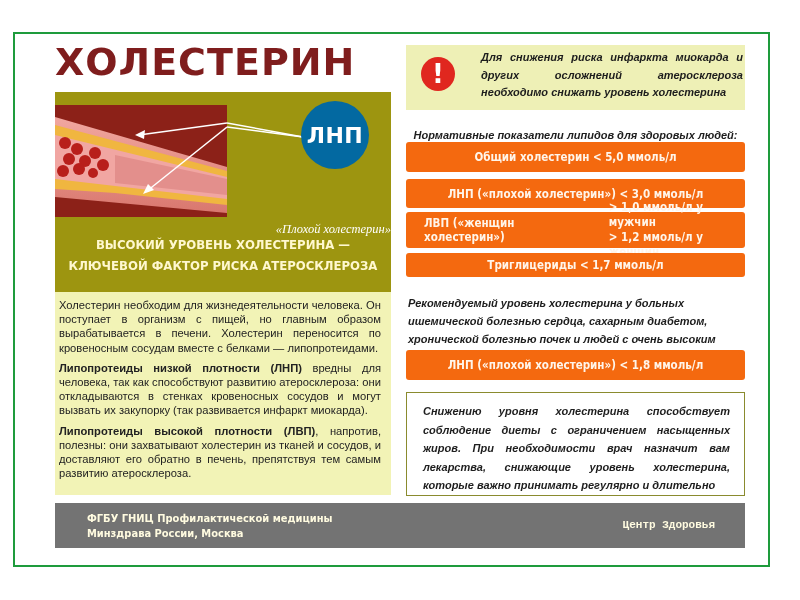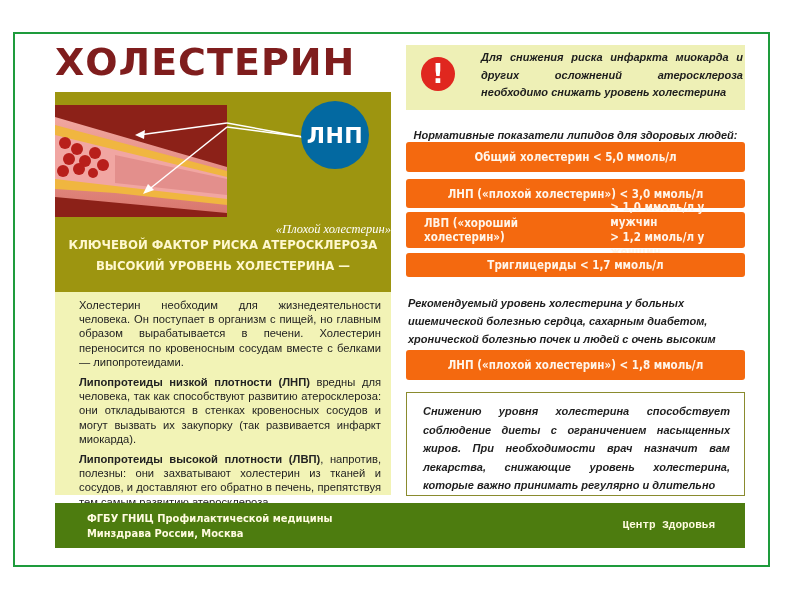--- a/index.html
+++ b/index.html
@@ -4,34 +4,34 @@
 <style>
   html, body { margin:0; padding:0; }
   body { width:800px; height:600px; background:#ffffff; position:relative; overflow:hidden; font-family:"DejaVu Sans", sans-serif; }
   .frame { position:absolute; left:13px; top:32px; width:757px; height:535px; border:2px solid #1e9b3c; box-sizing:border-box; }
   .title { position:absolute; left:55px; top:36px; width:336px; text-align:left; font-family:"DejaVu Sans", sans-serif; font-weight:bold; font-size:38px; letter-spacing:1px; color:#7f1d1d; line-height:52px; }
   .olive-panel { position:absolute; left:55px; top:92px; width:336px; height:200px; background:#9d9510; }
   .artery { position:absolute; left:55px; top:105px; width:172px; height:112px; overflow:hidden; background:linear-gradient(180deg,#6e1712 0%,#a02a1e 40%,#8b1f16 100%); }
   .lnp-circle { position:absolute; left:301px; top:101px; width:68px; height:68px; border-radius:50%; background:#0369a1; color:#ffffff; font-weight:bold; font-size:22px; display:flex; align-items:center; justify-content:center; letter-spacing:0.5px; }
   .bad-label { position:absolute; left:232px; top:182px; width:159px; text-align:right; font-style:italic; color:#ffffff; font-size:12.5px; font-family:Liberation Serif, serif;margin-top:40px; }
   .risk-heading { position:absolute; left:55px; top:234px; width:336px; text-align:center; color:#fff8cf; font-weight:bold; font-size:13px; line-height:21px; font-family:"DejaVu Sans Condensed","DejaVu Sans", sans-serif; }
-  .text-panel { position:absolute; left:55px; top:292px; width:336px; height:203px; background:#f2f3b6; box-sizing:border-box; padding:6px 10px 0 24px; font-family:"Liberation Sans", sans-serif; font-size:11.2px; color:#222; line-height:14.2px; text-align:justify; }
+  .text-panel { position:absolute; left:55px; top:292px; width:336px; height:203px; background:#f2f3b6; box-sizing:border-box; padding:6px 10px 0 4px; font-family:"Liberation Sans", sans-serif; font-size:11.2px; color:#222; line-height:14.2px; text-align:justify; }
   .text-panel p { margin:0 0 6px 0; }
   .text-panel b { font-weight:bold; }
   .warn-box { position:absolute; left:406px; top:45px; width:339px; height:65px; background:#eef0b6; }
   .warn-icon { position:absolute; left:421px; top:57px; width:34px; height:34px; border-radius:50%; background:#e0271f; color:#fff; font-weight:bold; font-size:26px; line-height:34px; text-align:center; font-family:"DejaVu Sans", sans-serif; }
   .warn-text { position:absolute; left:481px; top:49px; width:262px; font-style:italic; font-weight:bold; font-size:11px; line-height:17.5px; color:#1d1d1d; text-align:justify; font-family:"Liberation Sans", sans-serif; }
   .norm-caption { position:absolute; left:406px; top:119px; width:339px; text-align:center; font-style:italic; font-weight:bold; font-size:11px; color:#1d1d1d; font-family:"Liberation Sans", sans-serif;margin-top:10px; }
   .bar { position:absolute; left:406px; width:339px; background:#f4690f; border-radius:3px; color:#fff5ea; font-weight:bold; font-size:11.5px; display:flex; align-items:center; justify-content:center; font-family:"DejaVu Sans Condensed","DejaVu Sans", sans-serif; }
   .bar.two { justify-content:flex-start; }
   .bar .lab { margin-left:18px; }
   .bar .vals { margin-left:24px; line-height:15px; }
   .rec-text { position:absolute; left:408px; top:294px; width:336px; font-style:italic; font-weight:bold; font-size:11px; line-height:18px; color:#1d1d1d; font-family:"Liberation Sans", sans-serif; }
   .diet-box { position:absolute; left:406px; top:392px; width:339px; height:104px; border:1.5px solid #8a8b2e; box-sizing:border-box; padding:9px 14px 0 16px; font-style:italic; font-weight:bold; font-size:11px; line-height:18.5px; color:#1e1e1e; text-align:justify; font-family:"Liberation Sans", sans-serif; }
-  .footer { position:absolute; left:55px; top:503px; width:690px; height:45px; background:#4d7c0f; color:#fffbe0; font-weight:bold; font-size:11px; font-family:"DejaVu Sans Condensed","DejaVu Sans", sans-serif; }
+  .footer { position:absolute; left:55px; top:503px; width:690px; height:45px; background:#737373; color:#fffbe0; font-weight:bold; font-size:11px; font-family:"DejaVu Sans Condensed","DejaVu Sans", sans-serif; }
   .footer .org { position:absolute; left:32px; top:8px; line-height:15px; }
   .footer .center { position:absolute; right:30px; top:16px;font-family:Liberation Mono, monospace; }
 </style>
 </head>
 <body>
 
 <div class="frame"></div>
 
 <div class="title">ХОЛЕСТЕРИН</div>
 
@@ -70,40 +70,40 @@
 
 <svg style="position:absolute;left:227px;top:105px;" width="80" height="80">
   <line x1="0" y1="18" x2="76" y2="32" stroke="#ffffff" stroke-width="1.5"></line>
   <line x1="0" y1="22" x2="76" y2="32" stroke="#ffffff" stroke-width="1.5"></line>
 </svg>
 
 <div class="lnp-circle">ЛНП</div>
 <div class="bad-label">«Плохой холестерин»</div>
 
 <div class="risk-heading">
+  <div>ВЫСОКИЙ УРОВЕНЬ ХОЛЕСТЕРИНА —</div>
   <div>КЛЮЧЕВОЙ ФАКТОР РИСКА АТЕРОСКЛЕРОЗА</div>
-  <div>ВЫСОКИЙ УРОВЕНЬ ХОЛЕСТЕРИНА —</div>
 </div>
 
 <div class="text-panel">
   <p>Холестерин необходим для жизнедеятельности человека. Он поступает в организм с пищей, но главным образом вырабатывается в печени. Холестерин переносится по кровеносным сосудам вместе с белками — липопротеидами.</p>
   <p><b>Липопротеиды низкой плотности (ЛНП)</b><span> вредны для человека, так как способствуют развитию атеросклероза: они откладываются в стенках кровеносных сосудов и могут вызвать их закупорку (так развивается инфаркт миокарда).</span></p>
   <p><b>Липопротеиды высокой плотности (ЛВП)</b><span>, напротив, полезны: они захватывают холестерин из тканей и сосудов, и доставляют его обратно в печень, препятствуя тем самым развитию атеросклероза.</span></p>
 </div>
 
 <div class="warn-box"></div>
 <div class="warn-icon">!</div>
 <div class="warn-text">Для снижения риска инфаркта миокарда и других осложнений атеросклероза необходимо снижать уровень холестерина</div>
 
 <div class="norm-caption">Нормативные показатели липидов для здоровых людей:</div>
 
 <div class="bar" style="top:142px;height:30px;">Общий холестерин  &lt; 5,0 ммоль/л</div>
 <div class="bar" style="top:179px;height:29px;">ЛНП («плохой холестерин»)  &lt; 3,0 ммоль/л</div>
 <div class="bar two" style="top:212px;height:36px;">
-  <span class="lab">ЛВП («хороший холестерин»)</span>
+  <span class="lab">ЛВП («женщин холестерин»)</span>
   <span class="vals">
     <div>&gt; 1,0 ммоль/л у мужчин</div>
     <div>&gt; 1,2 ммоль/л у женщин</div>
   </span>
 </div>
 <div class="bar" style="top:253px;height:24px;">Триглицериды  &lt; 1,7 ммоль/л</div>
 
 <div class="rec-text">Рекомендуемый уровень холестерина у больных ишемической болезнью сердца, сахарным диабетом, хронической болезнью почек и людей с очень высоким сердечно-сосудистым риском:</div>
 
 <div class="bar" style="top:350px;height:30px;">ЛНП («плохой холестерин»)  &lt; 1,8 ммоль/л</div>

